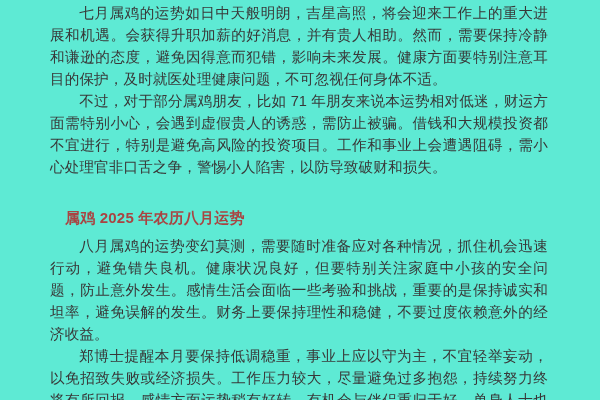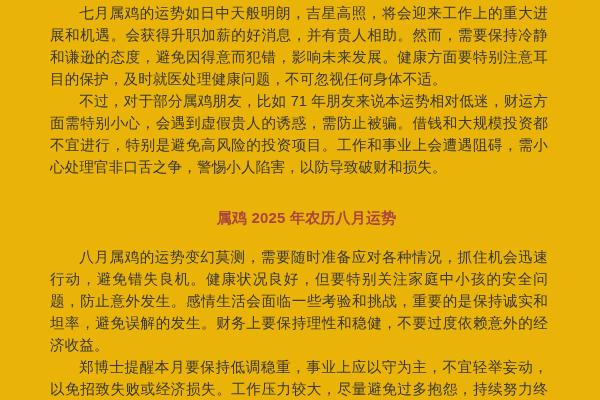--- a/index.html
+++ b/index.html
@@ -8,42 +8,41 @@
     width: 600px;
     height: 400px;
     background: #ffffff;
     overflow: hidden;
     font-family: "Liberation Sans", "DejaVu Sans", sans-serif;
   }
 
   .page {
     width: 600px;
     height: 400px;
-    background: #eab308;
+    background: #5eead4;
     overflow: hidden;
     padding: 2px 52px 0 50px;
   }
 
   .para {
     font-size: 14.6px;
     line-height: 22px;
     color: #383838;
     text-align: justify;
     text-indent: 2em;
     letter-spacing: 0.1px;
   }
 
   .section-heading {
-    margin: 29px 0 17px 15px;
+    margin: 29px 0 6px 15px;
     font-size: 15px;
     line-height: 22px;
     font-weight: bold;
     color: #a94442;
     letter-spacing: 0.2px;
-    text-align: center;
   }
 </style>
 </head>
 <body>
 
 <div class="page">
 
   <p class="para">七月属鸡的运势如日中天般明朗，吉星高照，将会迎来工作上的重大进展和机遇。会获得升职加薪的好消息，并有贵人相助。然而，需要保持冷静和谦逊的态度，避免因得意而犯错，影响未来发展。健康方面要特别注意耳目的保护，及时就医处理健康问题，不可忽视任何身体不适。</p>
 
   <p class="para">不过，对于部分属鸡朋友，比如 71 年朋友来说本运势相对低迷，财运方面需特别小心，会遇到虚假贵人的诱惑，需防止被骗。借钱和大规模投资都不宜进行，特别是避免高风险的投资项目。工作和事业上会遭遇阻碍，需小心处理官非口舌之争，警惕小人陷害，以防导致破财和损失。</p>

